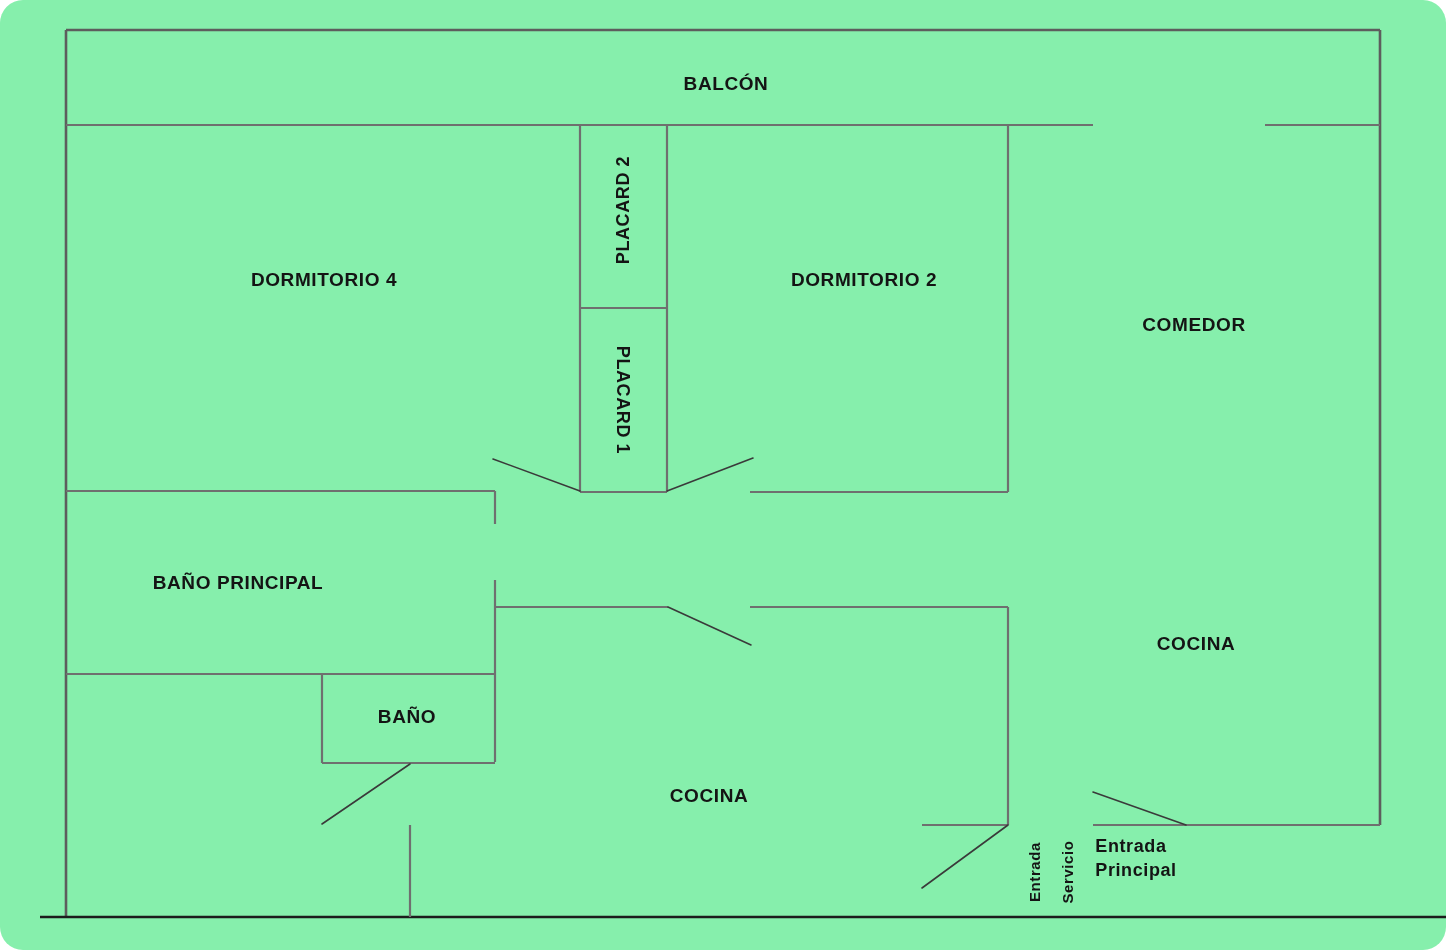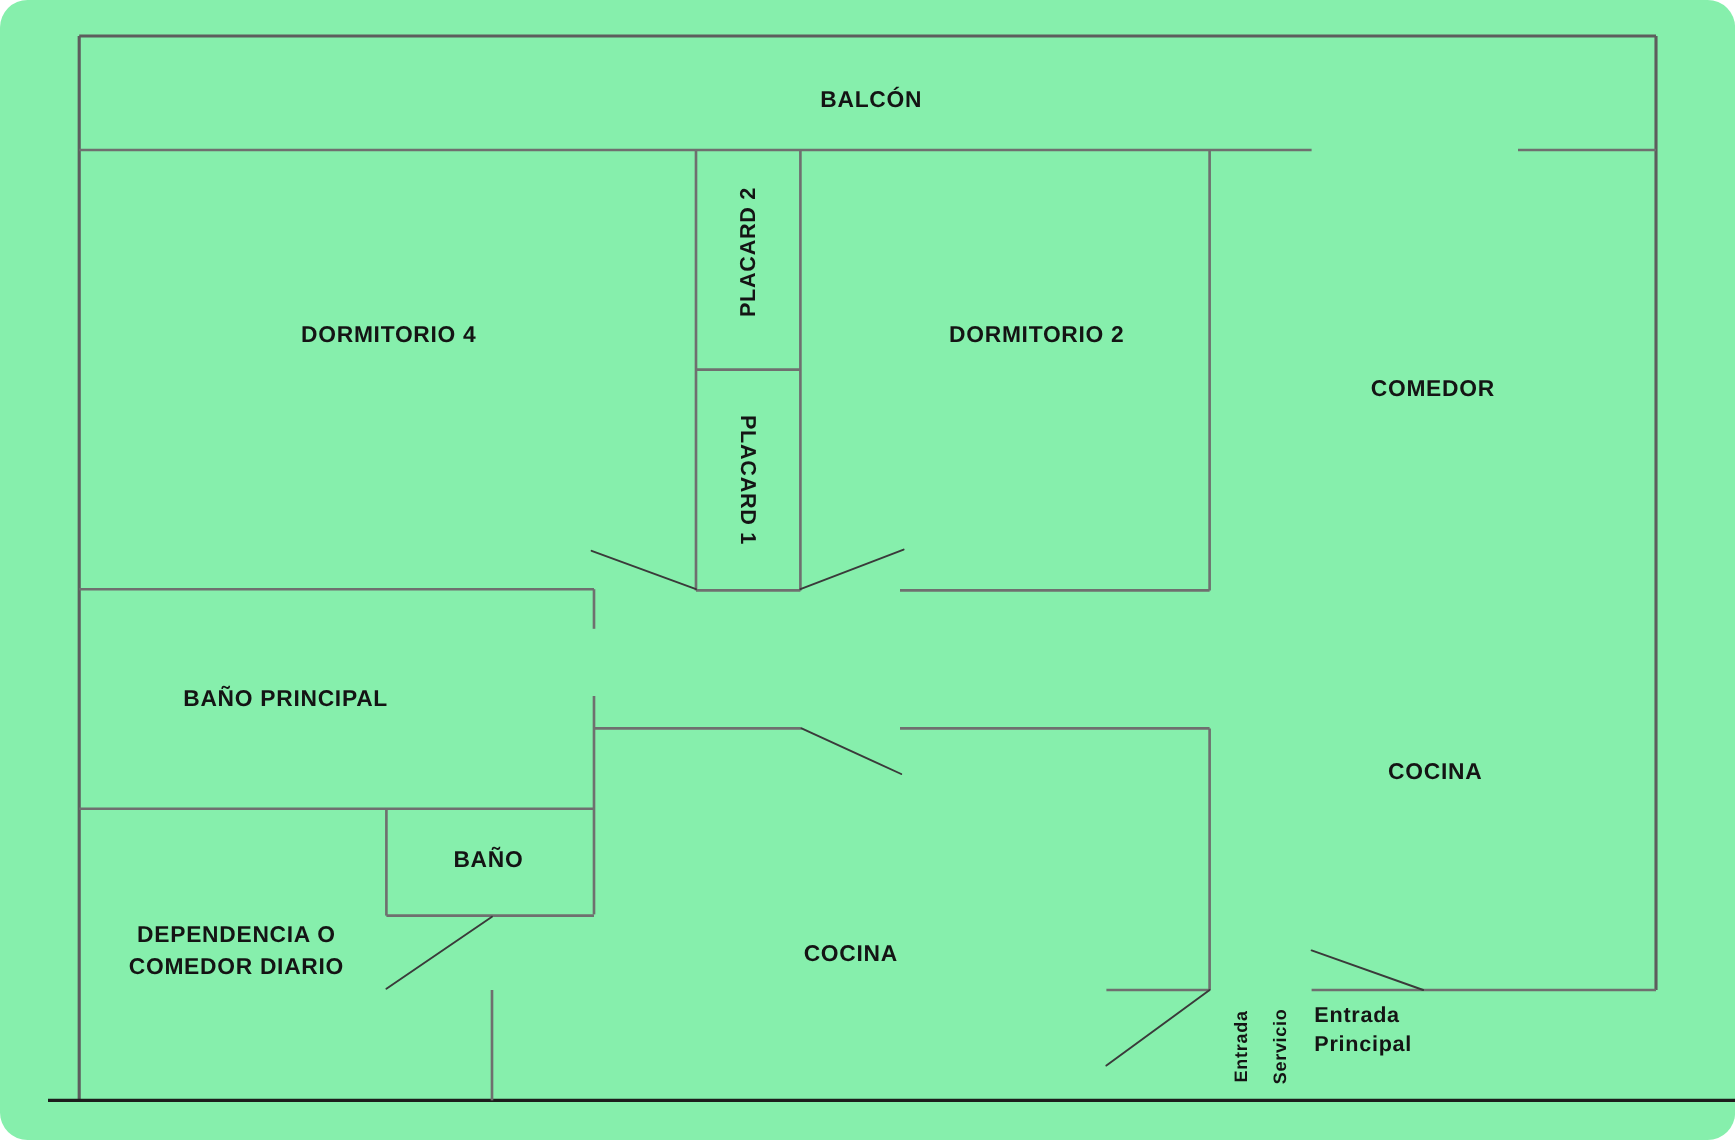--- a/index.html
+++ b/index.html
@@ -154,22 +154,20 @@
   <div class="room-label lbl-md vert-down" style="left:623px; top:400px;">PLACARD 1</div>
 
   <div class="room-label lbl-lg centered" style="left:238px; top:583px;">BAÑO PRINCIPAL</div>
 
   <div class="room-label lbl-lg centered" style="left:1196px; top:644px;">COCINA</div>
 
   <div class="room-label lbl-lg centered" style="left:407px; top:717px;text-align:right;">BAÑO</div>
 
   <div class="room-label lbl-lg centered" style="left:709px; top:796px;">COCINA</div>
 
-  <div class="room-label lbl-lg centered two-line" style="left:197px; top:793px; text-align:center;">DEPENDENCIA O
-COMEDOR DIARIO</div>
 
   <div class="room-label lbl-sm vert-up" style="left:1035px; top:872px;">Entrada</div>
 
   <div class="room-label lbl-sm vert-up" style="left:1068px; top:872px;">Servicio</div>
 
   <div class="room-label lbl-md centered two-line" style="left:1136px; top:858px; text-align:left;">Entrada
 Principal</div>
 
 </div>
 

